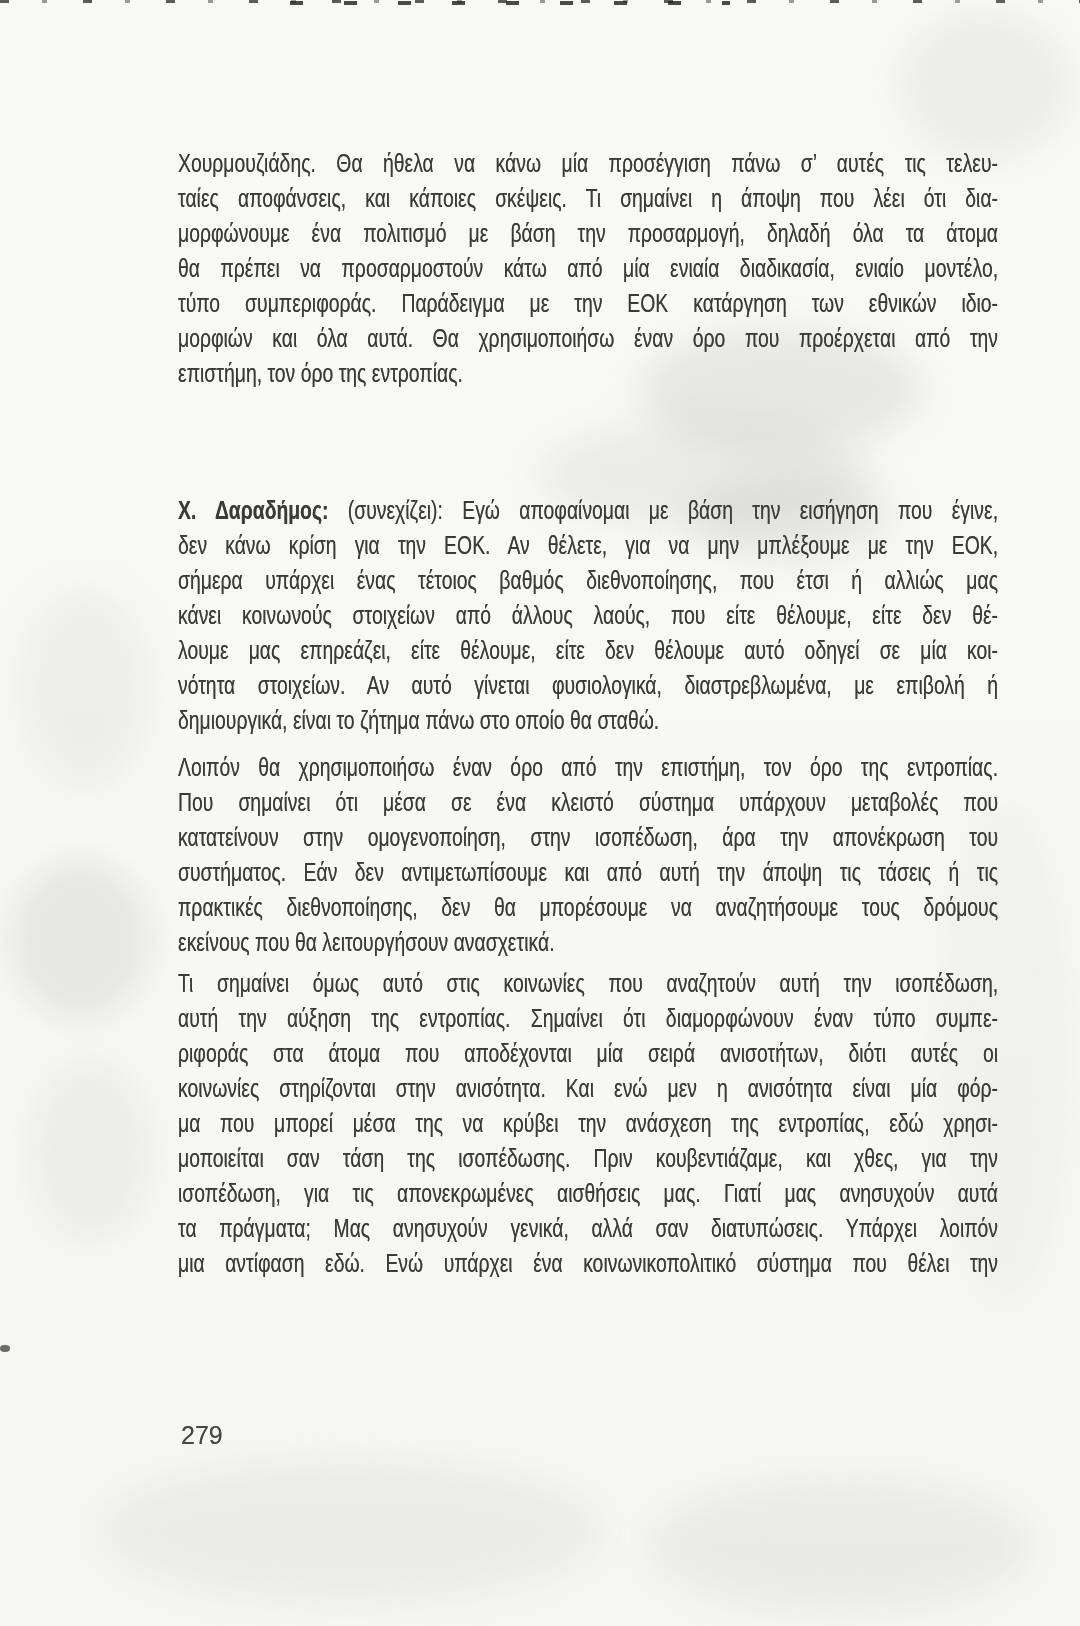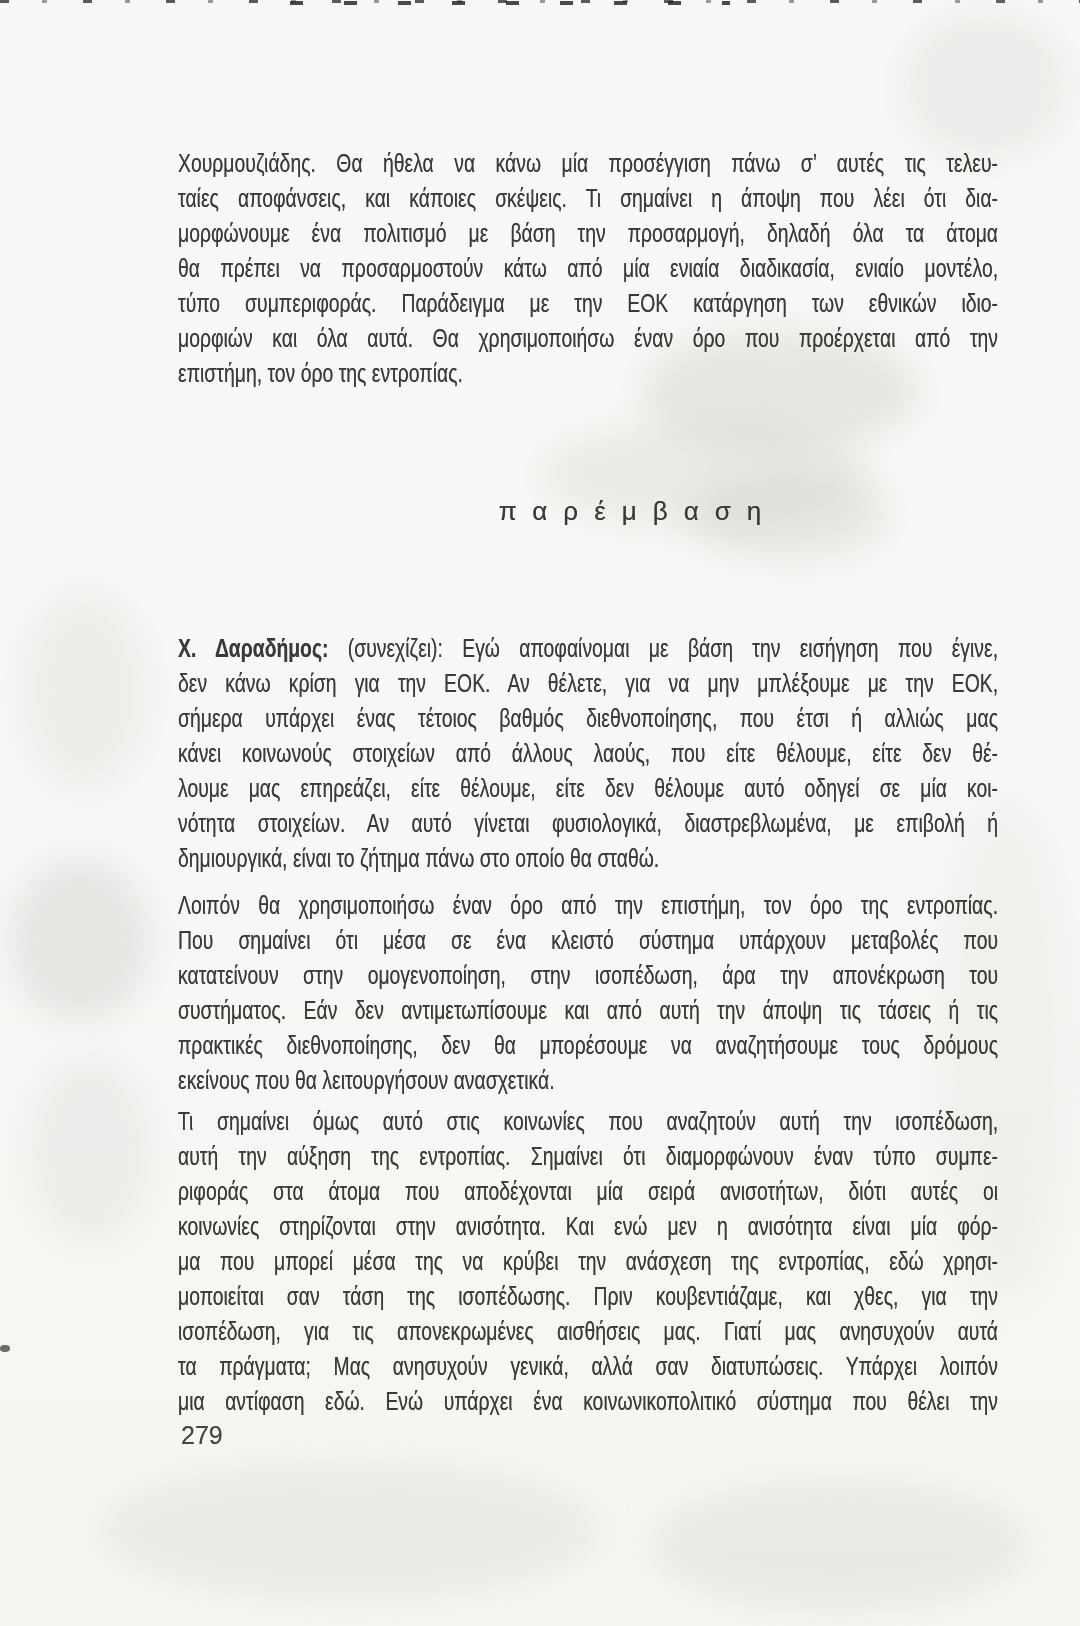--- a/index.html
+++ b/index.html
@@ -89,21 +89,20 @@
   <div class="text-block">
       <div class="para blk-0">
         <div class="line">Χουρμουζιάδης. Θα ήθελα να κάνω μία προσέγγιση πάνω σ’ αυτές τις τελευ-</div>
         <div class="line">ταίες αποφάνσεις, και κάποιες σκέψεις. Τι σημαίνει η άποψη που λέει ότι δια-</div>
         <div class="line">μορφώνουμε ένα πολιτισμό με βάση την προσαρμογή, δηλαδή όλα τα άτομα</div>
         <div class="line">θα πρέπει να προσαρμοστούν κάτω από μία ενιαία διαδικασία, ενιαίο μοντέλο,</div>
         <div class="line">τύπο συμπεριφοράς. Παράδειγμα με την ΕΟΚ κατάργηση των εθνικών ιδιο-</div>
         <div class="line">μορφιών και όλα αυτά. Θα χρησιμοποιήσω έναν όρο που προέρχεται από την</div>
         <div class="line last">επιστήμη, τον όρο της εντροπίας.</div>
       </div>
-      <div class="heading blk-1">παρέμβαση</div>
       <div class="para blk-2">
         <div class="line"><b>Χ. Δαραδήμος:</b> (συνεχίζει): Εγώ αποφαίνομαι με βάση την εισήγηση που έγινε,</div>
         <div class="line">δεν κάνω κρίση για την ΕΟΚ. Αν θέλετε, για να μην μπλέξουμε με την ΕΟΚ,</div>
         <div class="line">σήμερα υπάρχει ένας τέτοιος βαθμός διεθνοποίησης, που έτσι ή αλλιώς μας</div>
         <div class="line">κάνει κοινωνούς στοιχείων από άλλους λαούς, που είτε θέλουμε, είτε δεν θέ-</div>
         <div class="line">λουμε μας επηρεάζει, είτε θέλουμε, είτε δεν θέλουμε αυτό οδηγεί σε μία κοι-</div>
         <div class="line">νότητα στοιχείων. Αν αυτό γίνεται φυσιολογικά, διαστρεβλωμένα, με επιβολή ή</div>
         <div class="line last">δημιουργικά, είναι το ζήτημα πάνω στο οποίο θα σταθώ.</div>
       </div>
       <div class="para blk-3">

